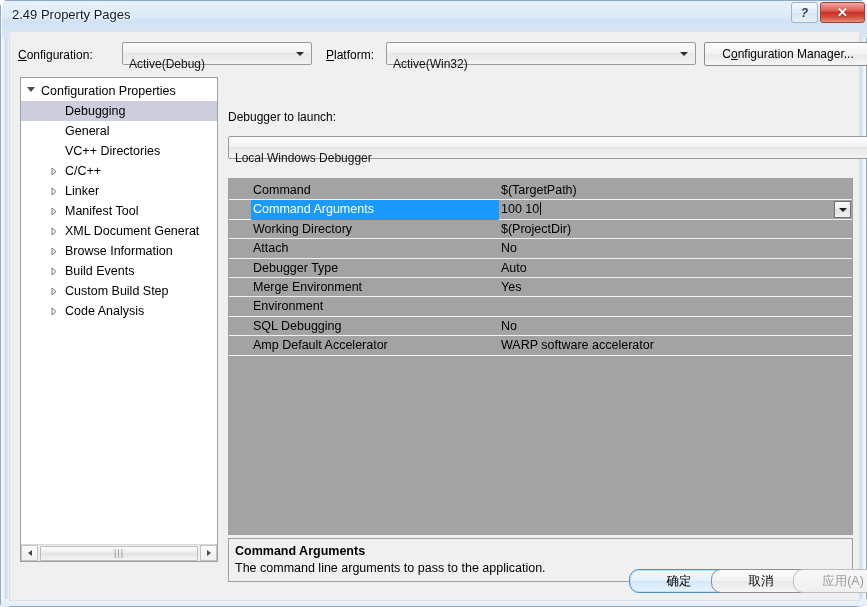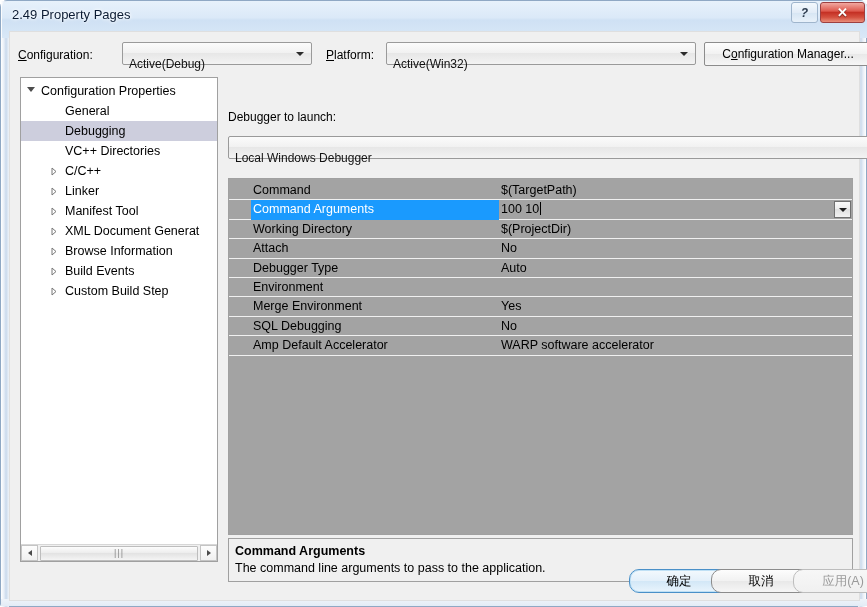--- a/index.html
+++ b/index.html
@@ -246,27 +246,27 @@
         <span>C<span class="ul">o</span>nfiguration Manager...</span>
       </div>
     </div>
 
     <div id="tree-panel">
       <div id="tree-list">
           <div class="tnode">
             <i class="arrow arrow-down"></i>
             <span class="tlabel" style="left: 20px;">Configuration Properties</span>
           </div>
-          <div class="tnode">
-            <span class="tlabel" style="left: 44px;">General</span>
-          </div>
           <div class="tnode sel">
             <span class="tlabel" style="left: 44px;">Debugging</span>
           </div>
           <div class="tnode">
+            <span class="tlabel" style="left: 44px;">General</span>
+          </div>
+          <div class="tnode">
             <span class="tlabel" style="left: 44px;">VC++ Directories</span>
           </div>
           <div class="tnode">
             <span class="arrow-hollow">
               <svg width="6" height="9" viewBox="0 0 6 9">
                 <path d="M1 1 L5 4.5 L1 8 Z" fill="none" stroke="#777" stroke-width="1"></path>
               </svg>
             </span>
             <span class="tlabel" style="left: 44px;">C/C++</span>
           </div>
@@ -310,20 +310,28 @@
             </span>
             <span class="tlabel" style="left: 44px;">Build Events</span>
           </div>
           <div class="tnode">
             <span class="arrow-hollow">
               <svg width="6" height="9" viewBox="0 0 6 9">
                 <path d="M1 1 L5 4.5 L1 8 Z" fill="none" stroke="#777" stroke-width="1"></path>
               </svg>
             </span>
             <span class="tlabel" style="left: 44px;">Custom Build Step</span>
+          </div>
+          <div class="tnode">
+            <span class="arrow-hollow">
+              <svg width="6" height="9" viewBox="0 0 6 9">
+                <path d="M1 1 L5 4.5 L1 8 Z" fill="none" stroke="#777" stroke-width="1"></path>
+              </svg>
+            </span>
+            <span class="tlabel" style="left: 44px;">Code Analysis</span>
           </div>
         </div>
       <div id="tree-hscroll">
         <div class="sb-arrow">
             <i class="l"></i>
           </div>
         <div id="sb-thumb">
           <span class="grip">|||</span>
         </div>
         <div class="sb-arrow">
@@ -356,26 +364,26 @@
           </div>
           <div class="grow">
             <span class="gname">Attach</span>
             <span class="gval">No</span>
           </div>
           <div class="grow">
             <span class="gname">Debugger Type</span>
             <span class="gval">Auto</span>
           </div>
           <div class="grow">
+            <span class="gname">Merge Environment</span>
+            <span class="gval">Yes</span>
+          </div>
+          <div class="grow">
             <span class="gname">Environment</span>
             <span class="gval"></span>
-          </div>
-          <div class="grow">
-            <span class="gname">Merge Environment</span>
-            <span class="gval">Yes</span>
           </div>
           <div class="grow">
             <span class="gname">SQL Debugging</span>
             <span class="gval">No</span>
           </div>
           <div class="grow">
             <span class="gname">Amp Default Accelerator</span>
             <span class="gval">WARP software accelerator</span>
           </div>
         </div>

